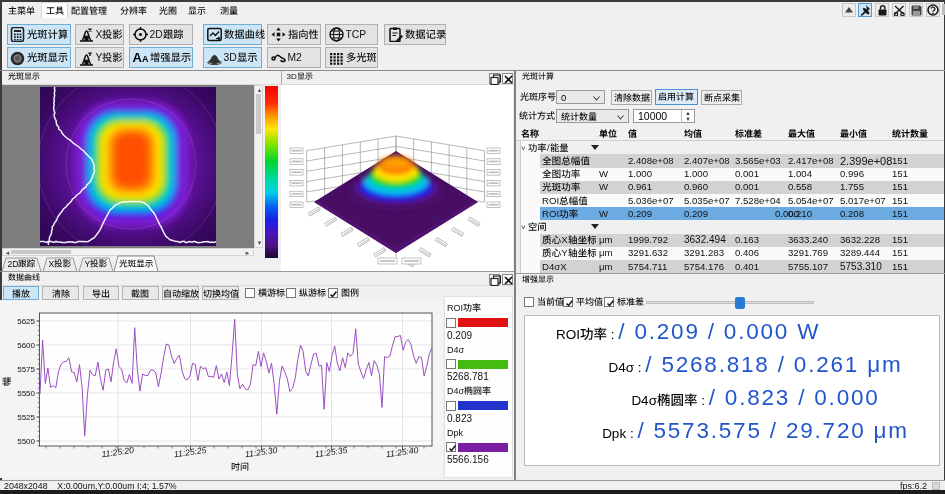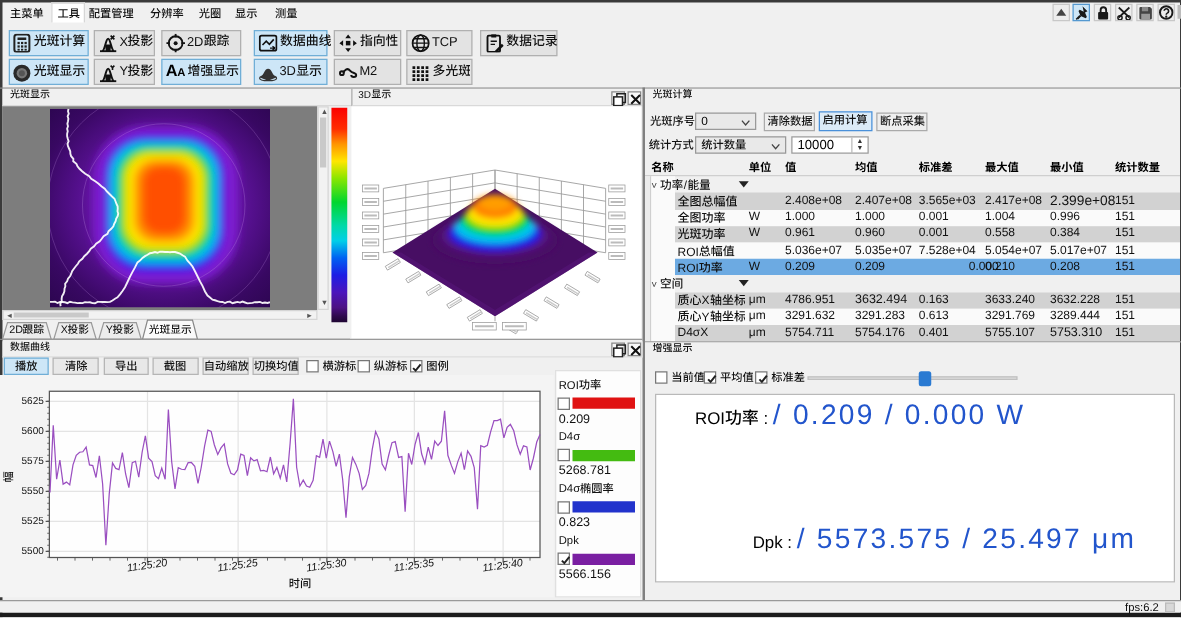--- a/index.html
+++ b/index.html
@@ -649,21 +649,21 @@
         <use href="#q12" x="0"></use>
         <use href="#q18" x="1000"></use>
         <use href="#q68" x="2000"></use>
         <use href="#q11" x="3000"></use>
       </svg></div>
     <div style="position:absolute;left:599px;top:182.39999999999995px;width:70px;height:11px;white-space:nowrap"><span style="font-size:9.6px;color:#111">W</span></div>
     <div style="position:absolute;left:628px;top:182.39999999999995px;width:70px;height:11px;white-space:nowrap"><span style="font-size:9.6px;color:#111">0.961</span></div>
     <div style="position:absolute;left:684px;top:182.39999999999995px;width:70px;height:11px;white-space:nowrap"><span style="font-size:9.6px;color:#111">0.960</span></div>
     <div style="position:absolute;left:735px;top:182.39999999999995px;width:70px;height:11px;white-space:nowrap"><span style="font-size:9.6px;color:#111">0.001</span></div>
     <div style="position:absolute;left:788px;top:182.39999999999995px;width:70px;height:11px;white-space:nowrap"><span style="font-size:9.6px;color:#111">0.558</span></div>
-    <div style="position:absolute;left:840px;top:182.39999999999995px;width:70px;height:11px;white-space:nowrap"><span style="font-size:9.6px;color:#111">0.384</span></div>
+    <div style="position:absolute;left:840px;top:182.39999999999995px;width:70px;height:11px;white-space:nowrap"><span style="font-size:9.6px;color:#111">1.755</span></div>
     <div style="position:absolute;left:892px;top:182.39999999999995px;width:70px;height:11px;white-space:nowrap"><span style="font-size:9.6px;color:#111">151</span></div>
     <div style="position:absolute;left:539.5px;top:193.99999999999994px;width:404.5px;height:13.2px;background:#fafafa"></div>
     <div style="position:absolute;left:542px;top:195.59999999999994px;width:70px;height:11px;white-space:nowrap"><span style="font-size:9.6px;color:#111">ROI</span><svg class="cj" style="width:28.8px;height:9.6px;vertical-align:-1.15px;" viewBox="0 -880 3000 1000" fill="#111">
         <use href="#q72" x="0"></use>
         <use href="#q73" x="1000"></use>
         <use href="#q74" x="2000"></use>
       </svg></div>
     <div style="position:absolute;left:628px;top:195.59999999999994px;width:70px;height:11px;white-space:nowrap"><span style="font-size:9.6px;color:#111">5.036e+07</span></div>
     <div style="position:absolute;left:684px;top:195.59999999999994px;width:70px;height:11px;white-space:nowrap"><span style="font-size:9.6px;color:#111">5.035e+07</span></div>
     <div style="position:absolute;left:735px;top:195.59999999999994px;width:70px;height:11px;white-space:nowrap"><span style="font-size:9.6px;color:#111">7.528e+04</span></div>
@@ -690,39 +690,39 @@
     <div style="position:absolute;left:539.5px;top:233.5999999999999px;width:404.5px;height:13.2px;background:#d2d2d2"></div>
     <div style="position:absolute;left:542px;top:235.1999999999999px;width:70px;height:11px;white-space:nowrap"><svg class="cj" style="width:19.2px;height:9.6px;vertical-align:-1.15px;" viewBox="0 -880 2000 1000" fill="#111">
         <use href="#q77" x="0"></use>
         <use href="#q78" x="1000"></use>
       </svg><span style="font-size:9.6px;color:#111">X</span><svg class="cj" style="width:28.8px;height:9.6px;vertical-align:-1.15px;" viewBox="0 -880 3000 1000" fill="#111">
         <use href="#q79" x="0"></use>
         <use href="#q80" x="1000"></use>
         <use href="#q81" x="2000"></use>
       </svg></div>
     <div style="position:absolute;left:599px;top:235.1999999999999px;width:70px;height:11px;white-space:nowrap"><span style="font-size:9.6px;color:#111">μm</span></div>
-    <div style="position:absolute;left:628px;top:235.1999999999999px;width:70px;height:11px;white-space:nowrap"><span style="font-size:9.6px;color:#111">4786.951</span></div>
+    <div style="position:absolute;left:628px;top:235.1999999999999px;width:70px;height:11px;white-space:nowrap"><span style="font-size:9.6px;color:#111">1999.792</span></div>
     <div style="position:absolute;left:684px;top:235.1999999999999px;width:70px;height:11px;white-space:nowrap"><span style="font-size:10px;color:#111">3632.494</span></div>
     <div style="position:absolute;left:735px;top:235.1999999999999px;width:70px;height:11px;white-space:nowrap"><span style="font-size:9.6px;color:#111">0.163</span></div>
     <div style="position:absolute;left:788px;top:235.1999999999999px;width:70px;height:11px;white-space:nowrap"><span style="font-size:9.6px;color:#111">3633.240</span></div>
     <div style="position:absolute;left:840px;top:235.1999999999999px;width:70px;height:11px;white-space:nowrap"><span style="font-size:9.6px;color:#111">3632.228</span></div>
     <div style="position:absolute;left:892px;top:235.1999999999999px;width:70px;height:11px;white-space:nowrap"><span style="font-size:9.6px;color:#111">151</span></div>
     <div style="position:absolute;left:539.5px;top:246.7999999999999px;width:404.5px;height:13.2px;background:#fafafa"></div>
     <div style="position:absolute;left:542px;top:248.3999999999999px;width:70px;height:11px;white-space:nowrap"><svg class="cj" style="width:19.2px;height:9.6px;vertical-align:-1.15px;" viewBox="0 -880 2000 1000" fill="#111">
         <use href="#q77" x="0"></use>
         <use href="#q78" x="1000"></use>
       </svg><span style="font-size:9.6px;color:#111">Y</span><svg class="cj" style="width:28.8px;height:9.6px;vertical-align:-1.15px;" viewBox="0 -880 3000 1000" fill="#111">
         <use href="#q79" x="0"></use>
         <use href="#q80" x="1000"></use>
         <use href="#q81" x="2000"></use>
       </svg></div>
     <div style="position:absolute;left:599px;top:248.3999999999999px;width:70px;height:11px;white-space:nowrap"><span style="font-size:9.6px;color:#111">μm</span></div>
     <div style="position:absolute;left:628px;top:248.3999999999999px;width:70px;height:11px;white-space:nowrap"><span style="font-size:9.6px;color:#111">3291.632</span></div>
     <div style="position:absolute;left:684px;top:248.3999999999999px;width:70px;height:11px;white-space:nowrap"><span style="font-size:9.6px;color:#111">3291.283</span></div>
-    <div style="position:absolute;left:735px;top:248.3999999999999px;width:70px;height:11px;white-space:nowrap"><span style="font-size:9.6px;color:#111">0.613</span></div>
+    <div style="position:absolute;left:735px;top:248.3999999999999px;width:70px;height:11px;white-space:nowrap"><span style="font-size:9.6px;color:#111">0.406</span></div>
     <div style="position:absolute;left:788px;top:248.3999999999999px;width:70px;height:11px;white-space:nowrap"><span style="font-size:9.6px;color:#111">3291.769</span></div>
     <div style="position:absolute;left:840px;top:248.3999999999999px;width:70px;height:11px;white-space:nowrap"><span style="font-size:9.6px;color:#111">3289.444</span></div>
     <div style="position:absolute;left:892px;top:248.3999999999999px;width:70px;height:11px;white-space:nowrap"><span style="font-size:9.6px;color:#111">151</span></div>
     <div style="position:absolute;left:539.5px;top:259.9999999999999px;width:404.5px;height:12.500000000000114px;background:#d2d2d2"></div>
     <div style="position:absolute;left:542px;top:261.5999999999999px;width:70px;height:11px;white-space:nowrap"><span style="font-size:9.6px;color:#111">D4σX</span></div>
     <div style="position:absolute;left:599px;top:261.5999999999999px;width:70px;height:11px;white-space:nowrap"><span style="font-size:9.6px;color:#111">μm</span></div>
     <div style="position:absolute;left:628px;top:261.5999999999999px;width:70px;height:11px;white-space:nowrap"><span style="font-size:9.6px;color:#111">5754.711</span></div>
     <div style="position:absolute;left:684px;top:261.5999999999999px;width:70px;height:11px;white-space:nowrap"><span style="font-size:9.6px;color:#111">5754.176</span></div>
     <div style="position:absolute;left:735px;top:261.5999999999999px;width:70px;height:11px;white-space:nowrap"><span style="font-size:9.6px;color:#111">0.401</span></div>
     <div style="position:absolute;left:788px;top:261.5999999999999px;width:70px;height:11px;white-space:nowrap"><span style="font-size:9.6px;color:#111">5755.107</span></div>
@@ -952,16 +952,23 @@
         <use href="#q103" x="1000"></use>
         <use href="#q104" x="2000"></use>
       </svg></div>
     <div style="position:absolute;left:646px;top:301px;width:168px;height:3px;background:#dcdcdc;border:1px solid #c0c0c0"></div>
     <div style="position:absolute;left:735px;top:296.5px;width:10px;height:12px;background:#2a7ad2;border-radius:2px"></div>
     <div style="position:absolute;left:524px;top:315px;width:416px;height:151px;background:#fff;border:1px solid #b9b9b9"></div>
     <div style="position:absolute;left:556px;top:314.5px;width:371px;height:33px;text-align:left;line-height:33px;white-space:nowrap"><span style="color:#000"><span style="font-size:13.5px;color:#000">ROI</span><svg class="cj" style="width:27.0px;height:13.5px;vertical-align:-1.62px;" viewBox="0 -880 2000 1000" fill="#000">
           <use href="#q68" x="0"></use>
           <use href="#q11" x="1000"></use>
         </svg><span style="font-size:13.5px;color:#000"> : </span></span><span style="font-size:22.5px;color:#2255cc;letter-spacing:1.8px">/ 0.209 / 0.000 W</span></div>
-    <div style="position:absolute;left:570px;top:413.5px;width:371px;height:33px;text-align:center;line-height:33px;white-space:nowrap"><span style="color:#000"><span style="font-size:13.5px;color:#000">Dpk : </span></span><span style="font-size:22.5px;color:#2255cc;letter-spacing:1.8px">/ 5573.575 / 25.497 μm</span></div>
+    <div style="position:absolute;left:570px;top:347.5px;width:371px;height:33px;text-align:center;line-height:33px;white-space:nowrap"><span style="color:#000"><span style="font-size:13.5px;color:#000">D4σ : </span></span><span style="font-size:22.5px;color:#2255cc;letter-spacing:1.8px">/ 5268.818 / 0.261 μm</span></div>
+    <div style="position:absolute;left:570px;top:380.5px;width:371px;height:33px;text-align:center;line-height:33px;white-space:nowrap"><span style="color:#000"><span style="font-size:13.5px;color:#000">D4σ</span><svg class="cj" style="width:40.5px;height:13.5px;vertical-align:-1.62px;" viewBox="0 -880 3000 1000" fill="#000">
+          <use href="#q98" x="0"></use>
+          <use href="#q99" x="1000"></use>
+          <use href="#q11" x="2000"></use>
+        </svg><span style="font-size:13.5px;color:#000"> : </span></span><span style="font-size:22.5px;color:#2255cc;letter-spacing:1.8px">/ 0.823 / 0.000</span></div>
+    <div style="position:absolute;left:570px;top:413.5px;width:371px;height:33px;text-align:center;line-height:33px;white-space:nowrap"><span style="color:#000"><span style="font-size:13.5px;color:#000">Dpk : </span></span><span style="font-size:22.5px;color:#2255cc;letter-spacing:1.8px">/ 5573.575 / 29.720 μm</span></div>
     <div style="position:absolute;left:0px;top:479.6px;width:945px;height:10.8px;background:#f0f0f0;border-top:1px solid #999"></div>
+    <div style="position:absolute;left:4px;top:481.5px;width:400px;height:10px;font-size:8.8px;color:#111">2048x2048&nbsp;&nbsp;&nbsp;&nbsp;X:0.00um,Y:0.00um I:4; 1.57%</div>
     <div style="position:absolute;left:900px;top:481.5px;width:40px;height:10px;font-size:9px;color:#111">fps:6.2</div>
     <div style="position:absolute;left:932px;top:481.5px;width:8px;height:8px;background:#d8d8d8;border:1px solid #bbb"></div>
   </div>
 </body></html>

